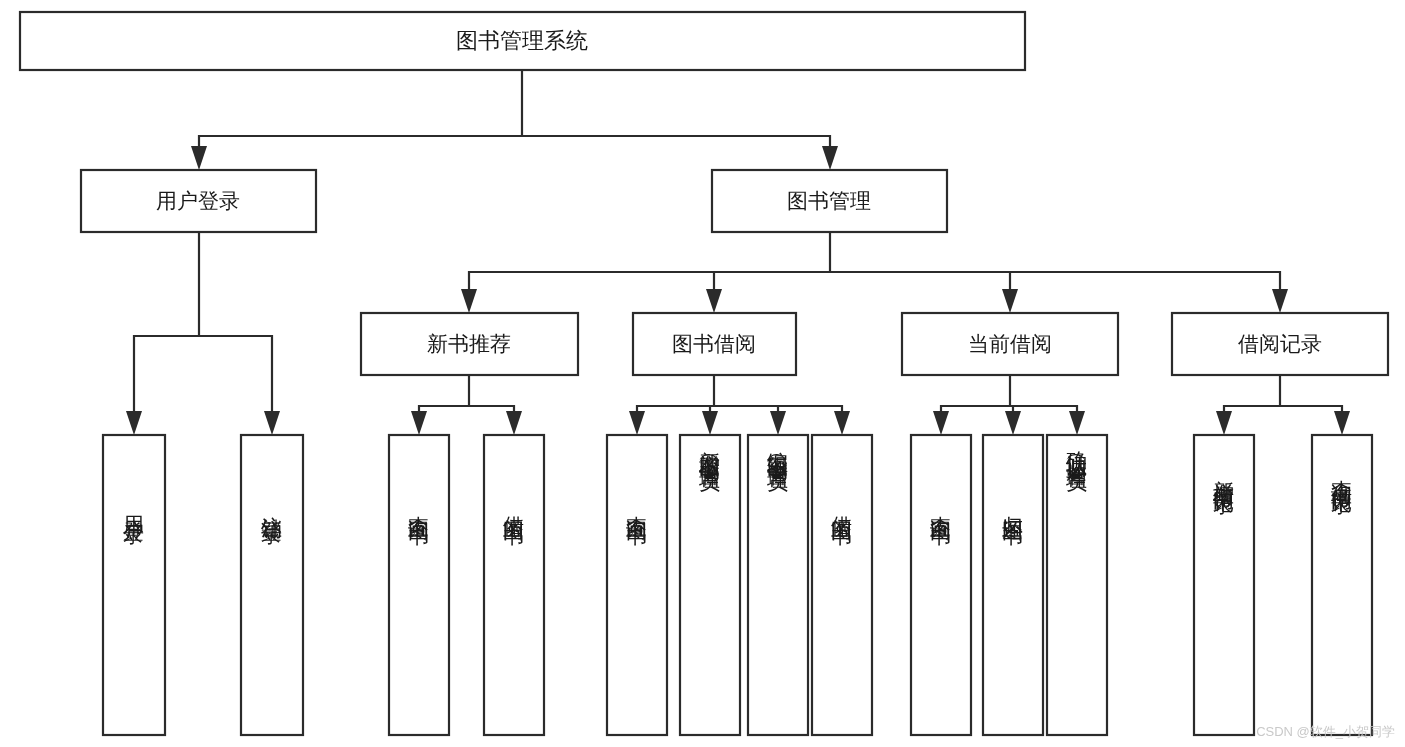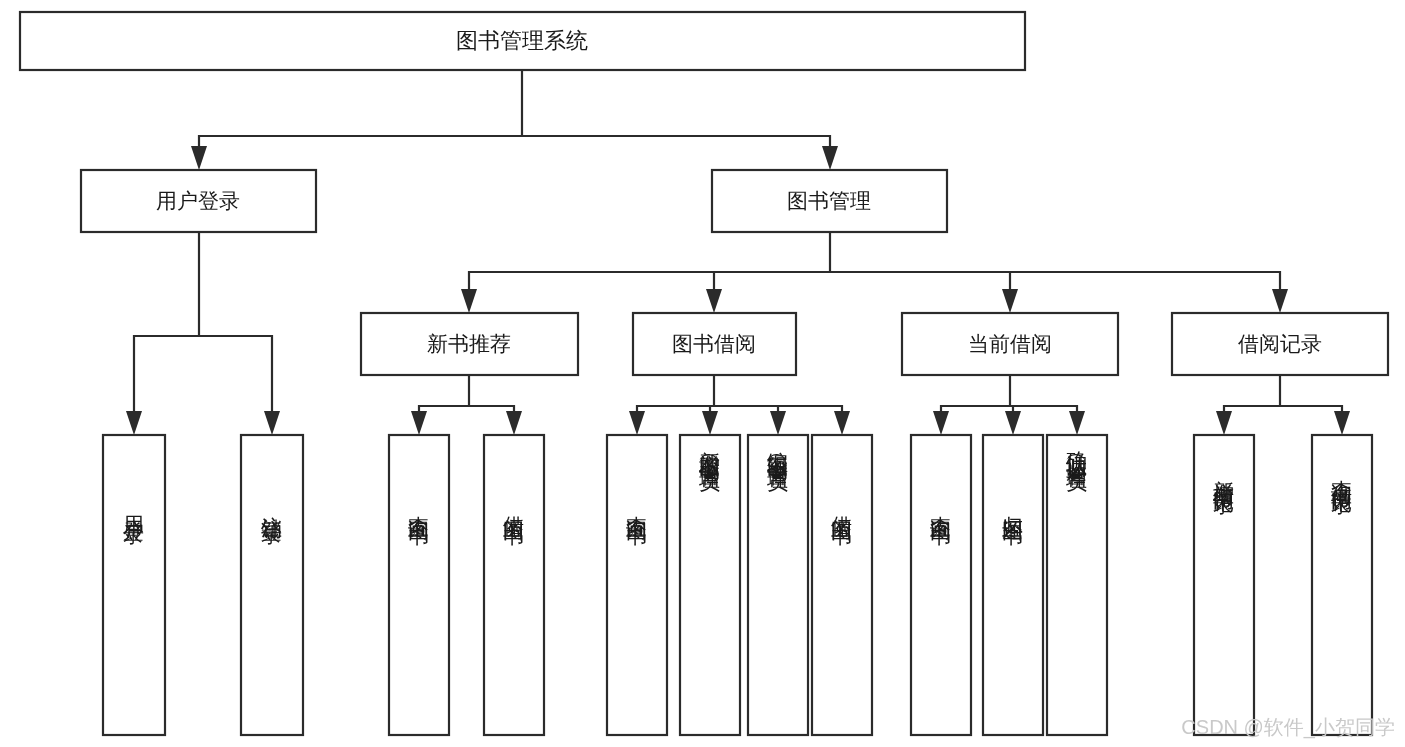--- a/index.html
+++ b/index.html
@@ -52,21 +52,21 @@
     text-anchor: middle;
     writing-mode: vertical-rl;
     glyph-orientation-vertical: 0;
     letter-spacing: 3px;
   }
   .watermark {
     position: absolute;
     right: 10px;
     bottom: 6px;
     font-family: "Liberation Sans", "DejaVu Sans", sans-serif;
-    font-size: 20px;
+    font-size: 13px;
     color: #c9c9c9;
     white-space: nowrap;
     user-select: none;
   }
 </style>
 </head>
 <body>
 
 <svg id="diagram" viewBox="0 0 1405 747" xmlns="http://www.w3.org/2000/svg">
 

